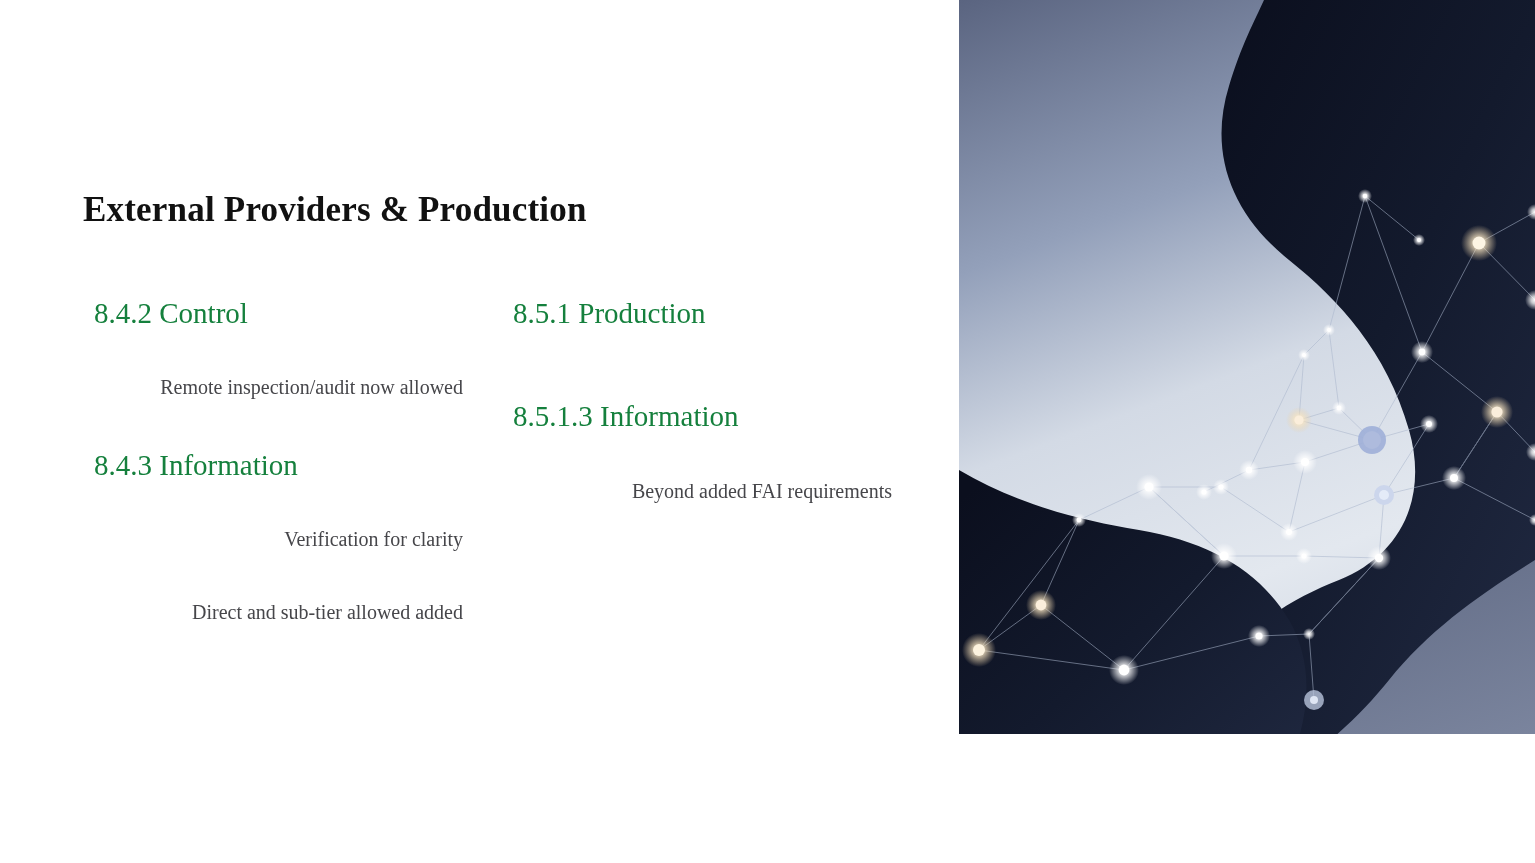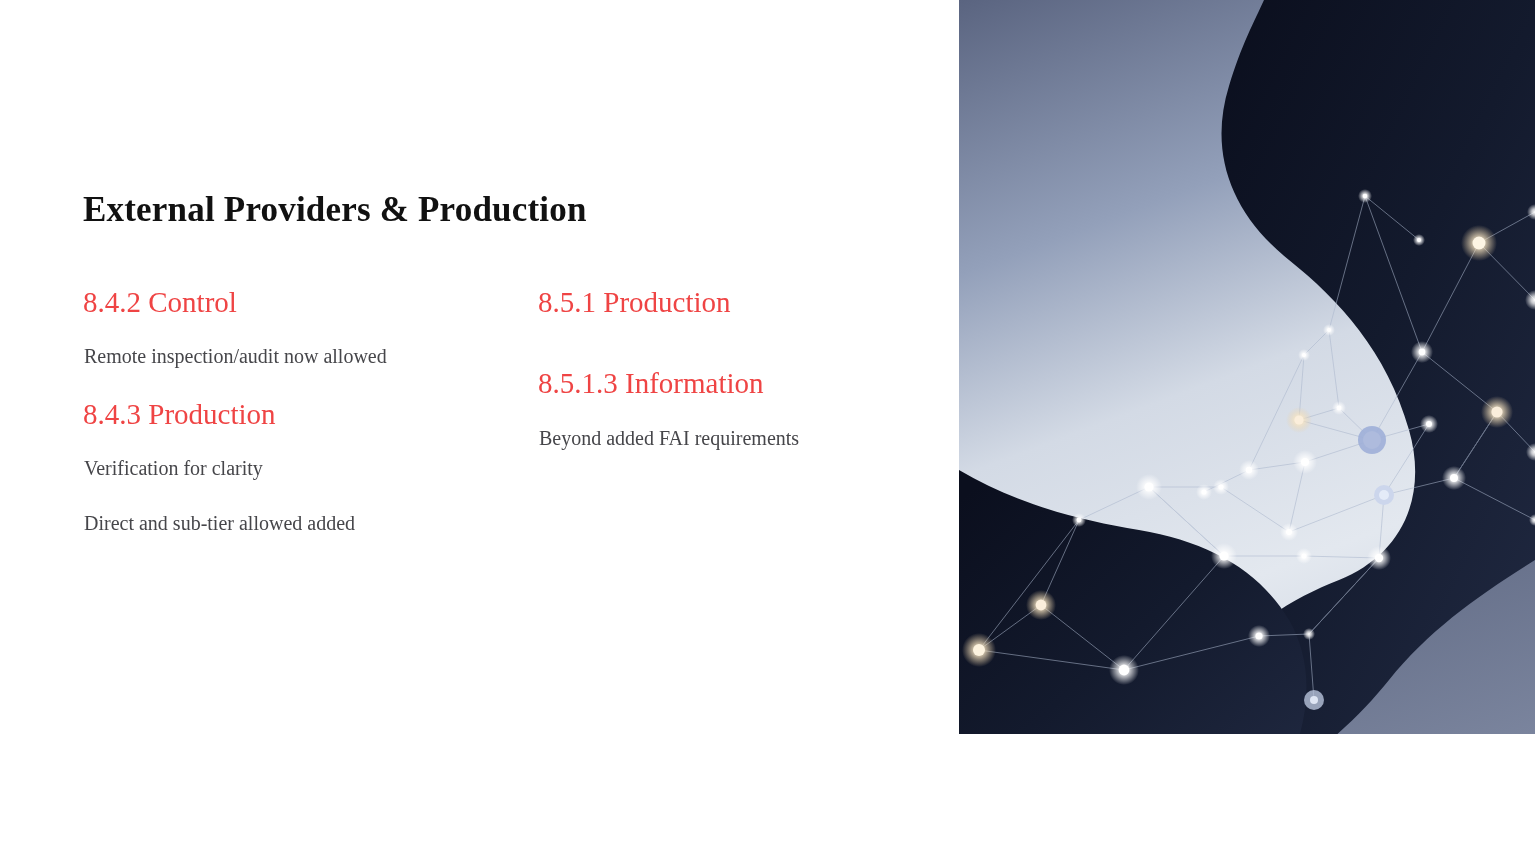--- a/index.html
+++ b/index.html
@@ -35,34 +35,35 @@
     color: #111111;
     letter-spacing: 0.2px;
     white-space: nowrap;
   }
 
   .column {
     position: absolute;
     top: 286px;
   }
   #col-left  { left: 83px;  width: 390px; }
-  #col-right { left: 538px; width: 400px; }
+  #col-right { left: 502px; width: 400px; }
 
   .sub-heading {
     font-size: 29px;
     font-weight: normal;
-    color: #ef4444;
+    color: #15803d;
     line-height: 1.15;
-    margin: 0;
+    margin: 11px;
   }
   .body-text {
     font-size: 20px;
     color: #46464a;
     line-height: 1.42;
-    margin: 1px;
+    margin: 10px;
+    text-align: right;
   }
 
   .gap-after-heading { height: 22px; }
   .gap-after-body    { height: 26px; }
   .gap-para          { height: 25px; }
 
   
   #art-panel {
     position: absolute;
     left: 959px;
@@ -80,21 +81,21 @@
 
   <div id="content">
 
     <div id="slide-title">External Providers &amp; Production</div>
 
     <div class="column" id="col-left">
       <p class="sub-heading">8.4.2 Control</p>
       <div class="gap-after-heading"></div>
       <p class="body-text">Remote inspection/audit now allowed</p>
       <div class="gap-after-body"></div>
-      <p class="sub-heading">8.4.3 Production</p>
+      <p class="sub-heading">8.4.3 Information</p>
       <div class="gap-after-heading"></div>
       <p class="body-text">Verification for clarity</p>
       <div class="gap-para"></div>
       <p class="body-text">Direct and sub-tier allowed added</p>
     </div>
 
     <div class="column" id="col-right">
       <p class="sub-heading">8.5.1 Production</p>
       <div class="gap-after-heading"></div>
       <div class="gap-after-body"></div>

